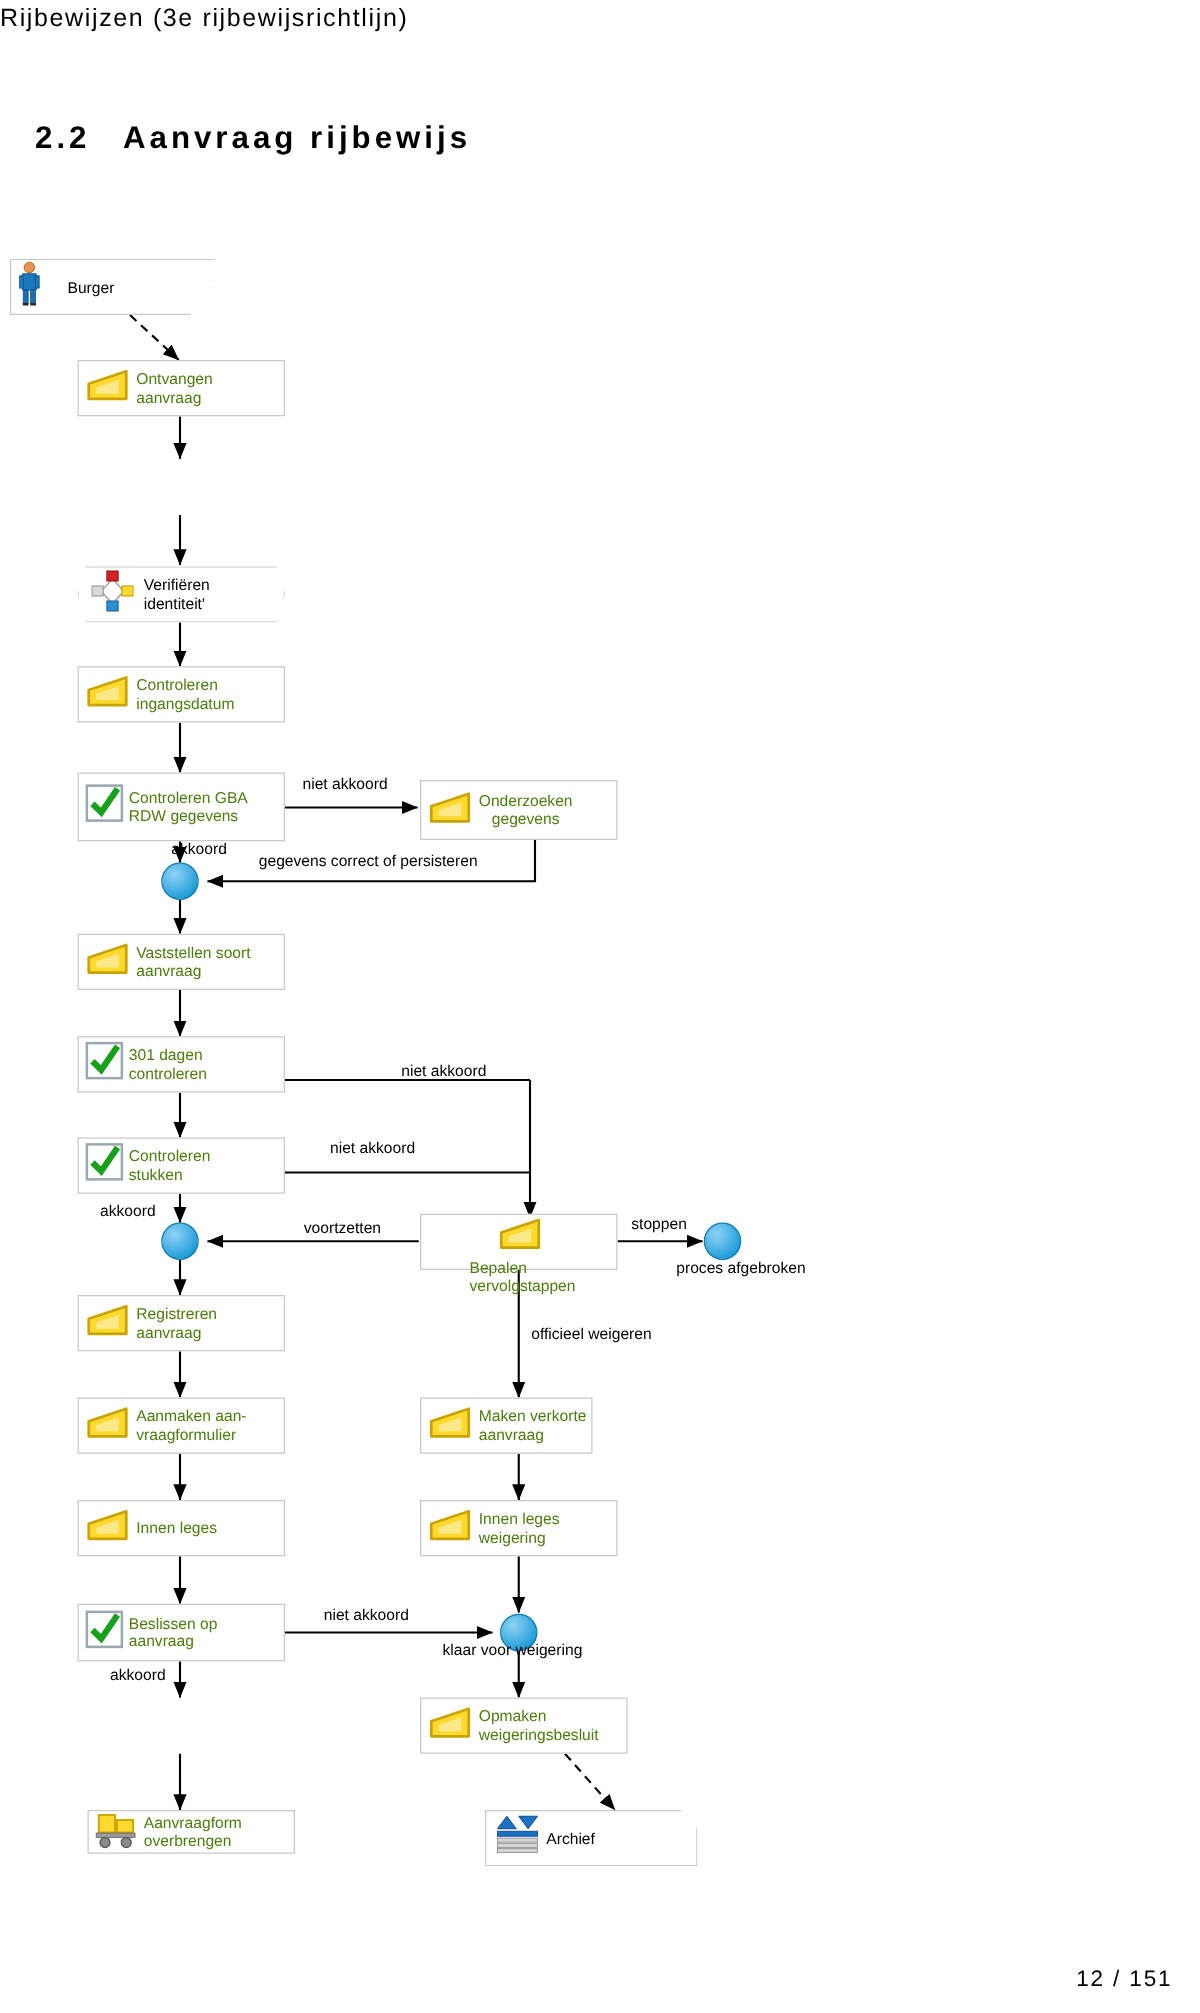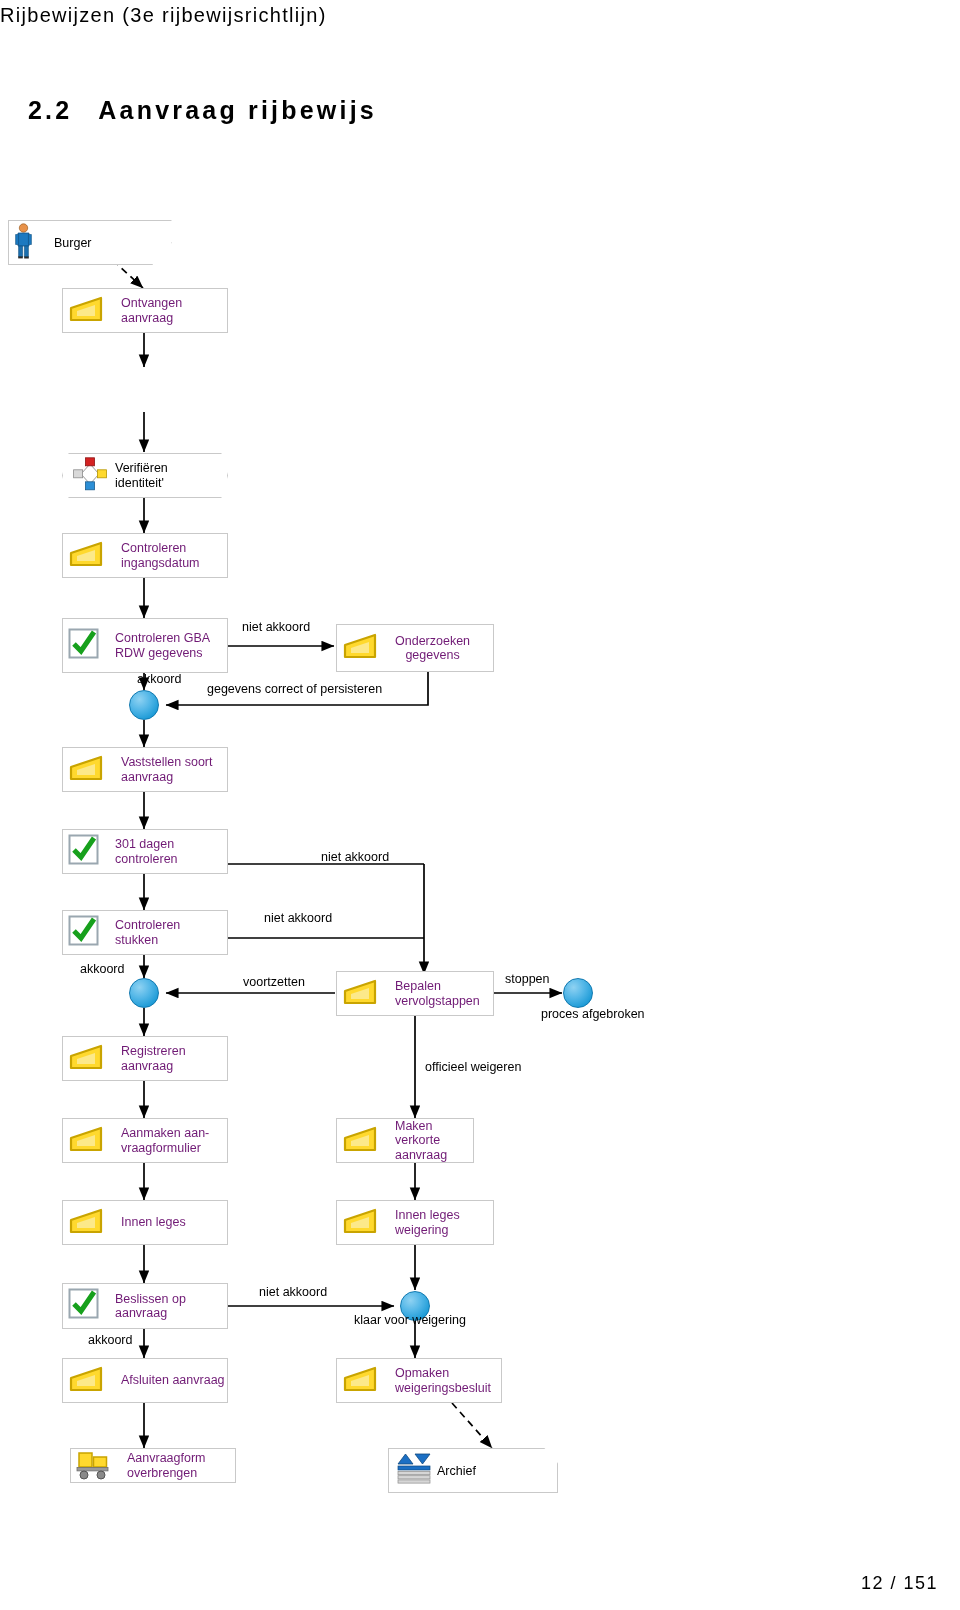--- a/index.html
+++ b/index.html
@@ -63,23 +63,23 @@
     position: absolute;
     background: #ffffff;
     border: 1px solid #c9c9c9;
     display: flex;
     align-items: center;
     padding-left: 4px;
   }
   .node .label {
     font-size: 12.5px;
     line-height: 14.5px;
-    color: #701a75;
+    color: #4d7c0f;
     white-space: pre-line;
-    margin-left: 14px;
+    margin-left: 2px;
   }
 
   
   .lane {
     position: absolute;
     background: #ffffff;
     border: 1px solid #c9c9c9;
     display: flex;
     align-items: center;
     padding-left: 6px;
@@ -210,21 +210,21 @@
       <path d="M144,1329 L144,1358" marker-end="url(#ah)"></path>
 
       <path d="M415,1321 L415,1358" marker-end="url(#ah)"></path>
 
       <path d="M144,1403 L144,1448" marker-end="url(#ah)"></path>
 
       <path d="M452,1403 L492,1448" stroke-dasharray="7,5" marker-end="url(#ah)"></path>
     </g>
   </svg>
 
-  <div class="lane" style="left:8px; top:220px; width:164px; height:45px;">
+  <div class="lane" style="left:8px; top:207px; width:164px; height:45px;">
     <span class="icon">
       <svg width="17" height="36" viewBox="0 0 17 36">
         <circle cx="8.5" cy="5" r="4.2" fill="#E8924A" stroke="#9d5f22" stroke-width="0.7"></circle>
         <path d="M3,10 h11 v13 h-11 z" fill="#1C79C0" stroke="#0f4f80" stroke-width="0.7"></path>
         <path d="M0.6,11.5 h3 v10 h-3 z" fill="#1C79C0" stroke="#0f4f80" stroke-width="0.6"></path>
         <path d="M13.4,11.5 h3 v10 h-3 z" fill="#1C79C0" stroke="#0f4f80" stroke-width="0.6"></path>
         <path d="M3.6,23 h4 v11 h-4 z" fill="#1C6FAE" stroke="#0f4f80" stroke-width="0.6"></path>
         <path d="M9.4,23 h4 v11 h-4 z" fill="#1C6FAE" stroke="#0f4f80" stroke-width="0.6"></path>
         <path d="M3.2,33.4 h4.6 v2 h-4.6 z" fill="#2b2b2b"></path>
         <path d="M9.2,33.4 h4.6 v2 h-4.6 z" fill="#2b2b2b"></path>
@@ -318,21 +318,21 @@
     <span class="icon">
       <svg width="34" height="34" viewBox="0 0 34 34">
         <rect x="2.5" y="2.5" width="28" height="28" fill="#ffffff" stroke="#9aa7b0" stroke-width="2"></rect>
         <path d="M7,17 L14,24 L27,5" fill="none" stroke="#17A01C" stroke-width="5"></path>
       </svg>
     </span>
     <span class="label">Controleren
 stukken</span>
   </div>
 
-  <div class="node" style="left:336px; top:971px; width:158px; height:45px;">
+  <div class="node" style="left:336px; top:971px; width:158px; height:45px;flex-direction:column;">
     <span class="icon">
       <svg width="40" height="30" viewBox="0 0 40 30">
         <path d="M4,26 L4,14 L34,4 L34,26 Z" fill="#FFD92E" stroke="#C9A400" stroke-width="2.2" stroke-linejoin="round"></path>
         <path d="M10,22 L10,17 L28,11 L28,22 Z" fill="#FCE98A" stroke="none"></path>
       </svg>
     </span>
     <span class="label">Bepalen
 vervolgstappen</span>
   </div>
 
@@ -394,29 +394,20 @@
     <span class="icon">
       <svg width="34" height="34" viewBox="0 0 34 34">
         <rect x="2.5" y="2.5" width="28" height="28" fill="#ffffff" stroke="#9aa7b0" stroke-width="2"></rect>
         <path d="M7,17 L14,24 L27,5" fill="none" stroke="#17A01C" stroke-width="5"></path>
       </svg>
     </span>
     <span class="label">Beslissen op
 aanvraag</span>
   </div>
 
-  <div class="node" style="left:62px; top:1358px; width:166px; height:45px;">
-    <span class="icon">
-      <svg width="40" height="30" viewBox="0 0 40 30">
-        <path d="M4,26 L4,14 L34,4 L34,26 Z" fill="#FFD92E" stroke="#C9A400" stroke-width="2.2" stroke-linejoin="round"></path>
-        <path d="M10,22 L10,17 L28,11 L28,22 Z" fill="#FCE98A" stroke="none"></path>
-      </svg>
-    </span>
-    <span class="label">Afsluiten aanvraag</span>
-  </div>
 
   <div class="node" style="left:336px; top:1358px; width:166px; height:45px;">
     <span class="icon">
       <svg width="40" height="30" viewBox="0 0 40 30">
         <path d="M4,26 L4,14 L34,4 L34,26 Z" fill="#FFD92E" stroke="#C9A400" stroke-width="2.2" stroke-linejoin="round"></path>
         <path d="M10,22 L10,17 L28,11 L28,22 Z" fill="#FCE98A" stroke="none"></path>
       </svg>
     </span>
     <span class="label">Opmaken
 weigeringsbesluit</span>

